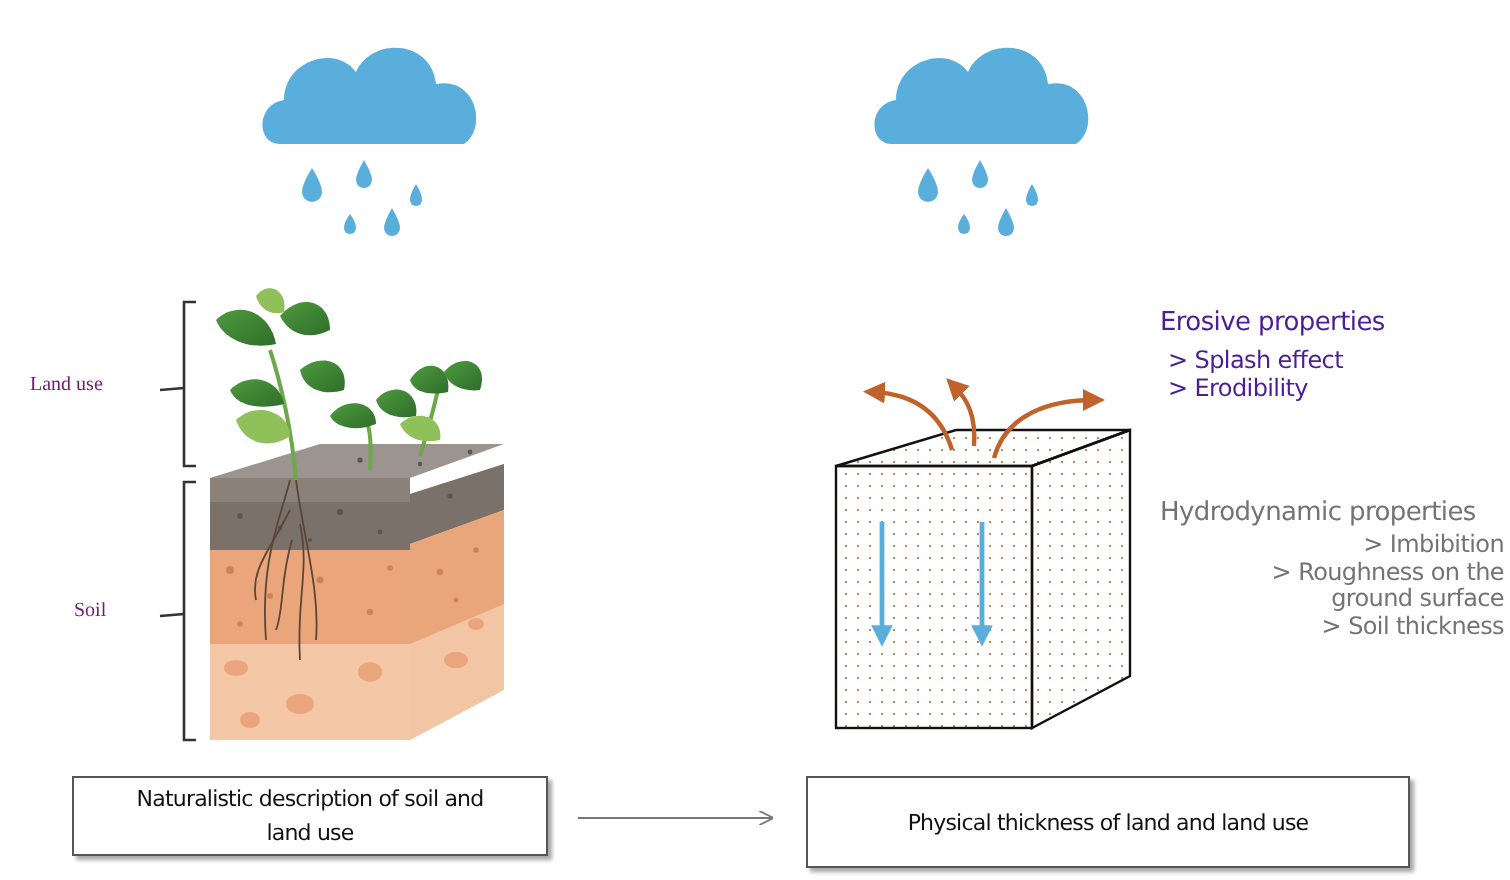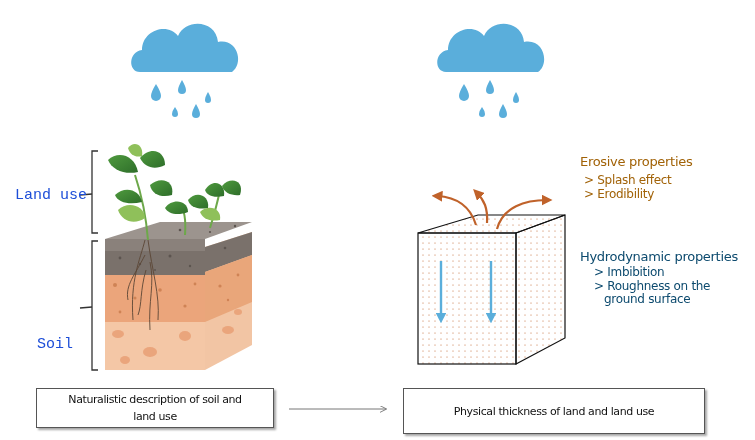--- a/index.html
+++ b/index.html
@@ -1,26 +1,26 @@
 <!DOCTYPE html>
 <html><head>
 <meta charset="utf-8">
 <style>
   html, body { margin:0; padding:0; background:#ffffff; }
   body { width:755px; height:440px; position:relative; overflow:hidden; font-family:"Liberation Sans", sans-serif; }
   svg { position:absolute; left:0; top:0; }
-  .side-label { position:absolute; font-size:15px; color:#1d4ed8; font-family:Liberation Mono, monospace; }
+  .side-label { position:absolute; font-size:10px; color:#701a75; font-family:Liberation Serif, serif; }
   .box { position:absolute; background:#fff; border:1px solid #555; box-shadow:2px 2px 2px rgba(0,0,0,0.35);
          display:flex; align-items:center; justify-content:center; text-align:center;
          font-size:11px; line-height:17px; color:#111; font-family:"DejaVu Sans", sans-serif; letter-spacing:-0.4px; }
   .prop-title { position:absolute; font-size:13px; font-family:"DejaVu Sans", sans-serif; letter-spacing:-0.3px; }
   .prop-list { position:absolute; margin:0; padding:0; list-style:none; font-size:12px; line-height:13.5px; font-family:"DejaVu Sans", sans-serif; letter-spacing:-0.3px; }
   .prop-list li { padding-left:12px; text-indent:-10px; }
-  .erosive { color:#a16207; }
-  .hydro { color:#0c4a6e; }
+  .erosive { color:#4c1d95; }
+  .hydro { color:#737373;text-align:right; }
 </style>
 </head>
 <body>
 
 <svg width="755" height="440" viewBox="0 0 755 440">
   <defs>
     <pattern id="dots" width="6" height="6" patternUnits="userSpaceOnUse">
       <circle cx="3" cy="3" r="0.55" fill="#c0622a"></circle>
     </pattern>
     <marker id="arrowGray" viewBox="0 0 10 10" refX="9" refY="5" markerWidth="7" markerHeight="7" orient="auto">
@@ -157,32 +157,33 @@
 
   <g fill="none" stroke="#5aaedb" stroke-width="2.4">
     <line x1="441" y1="261" x2="441" y2="318" marker-end="url(#arrowBlue)"></line>
     <line x1="491" y1="261" x2="491" y2="318" marker-end="url(#arrowBlue)"></line>
   </g>
 
   <line x1="289" y1="409" x2="386" y2="409" stroke="#777" stroke-width="1" marker-end="url(#arrowGray)"></line>
 </svg>
 
 <div class="side-label" style="left:15px; top:187px;">Land use</div>
-<div class="side-label" style="left:37px; top:300px;margin-top:36px;">Soil</div>
+<div class="side-label" style="left:37px; top:300px;">Soil</div>
 
 <div class="prop-title erosive" style="left:580px; top:154px;">Erosive properties</div>
 <ul class="prop-list erosive" style="left:582px; top:174px;">
   <li>&gt; Splash effect</li>
   <li>&gt; Erodibility</li>
 </ul>
 
 <div class="prop-title hydro" style="left:580px; top:249px;">Hydrodynamic properties</div>
 <ul class="prop-list hydro" style="left:592px; top:266px; width:160px;">
   <li>&gt; Imbibition</li>
   <li>&gt; Roughness on the ground surface</li>
+  <li>&gt; Soil thickness</li>
 </ul>
 
 <div class="box" style="left:36px; top:388px; width:238px; height:40px; padding:0 30px; box-sizing:border-box;">
   <span>Naturalistic description of soil and land use</span>
 </div>
 <div class="box" style="left:403px; top:388px; width:300px; height:44px;">
   <span>Physical thickness of land and land use</span>
 </div>
 
 </body></html>

